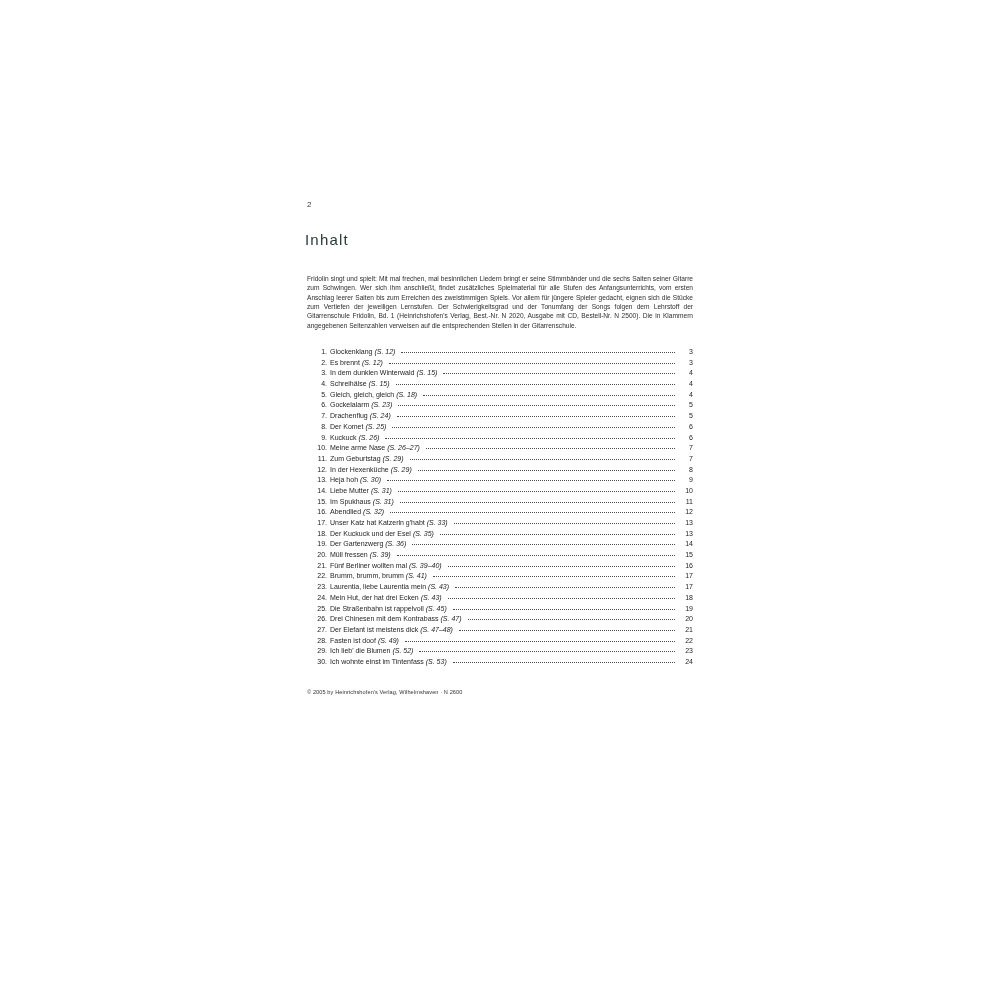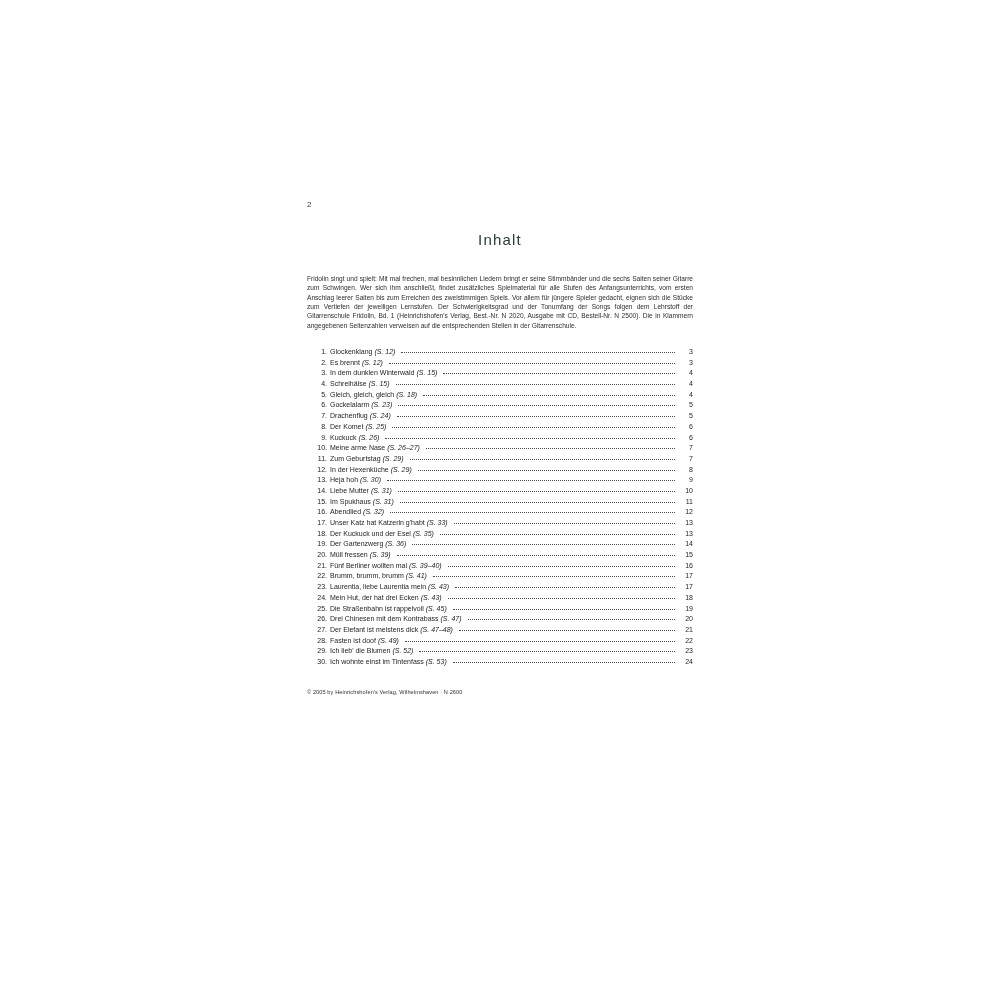--- a/index.html
+++ b/index.html
@@ -26,21 +26,20 @@
     top: 200px;
     width: 390px;
   }
   .folio {
     font-size: 8px;
     color: #3a3a3a;
     margin: 0 0 0 2px;
     letter-spacing: 0.2px;
   }
   .doc-title {
-    text-align: center;
     font-size: 15px;
     color: #2b3a3a;
     letter-spacing: 1.2px;
     margin: 22px 0 26px 0;
     font-weight: 400;
   }
   .intro {
     font-size: 6.6px;
     line-height: 1.42;
     text-align: justify;

